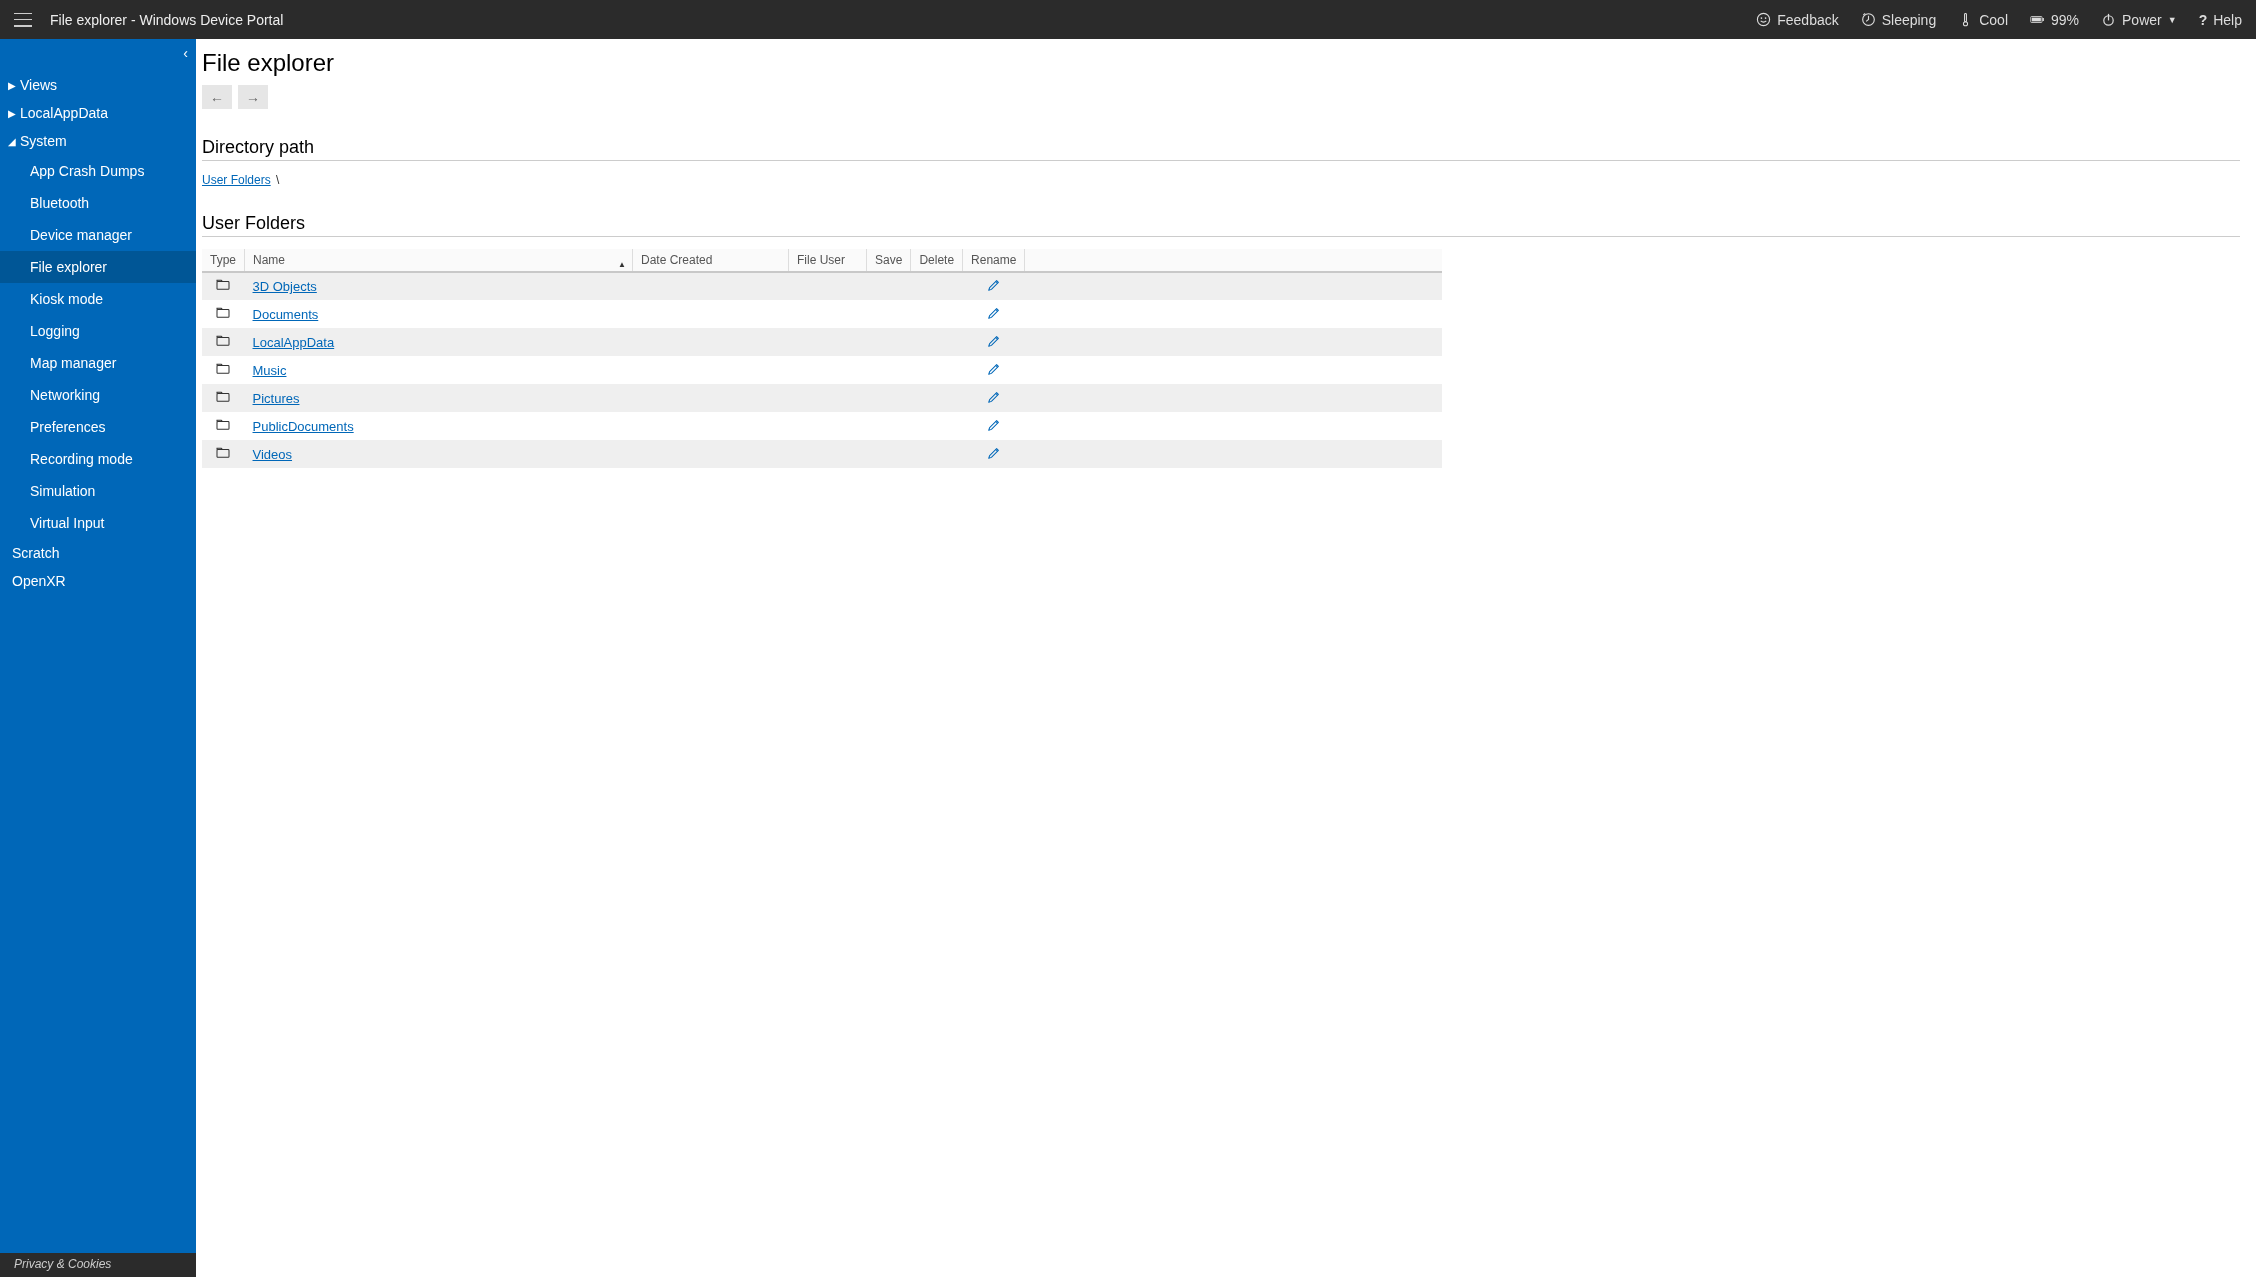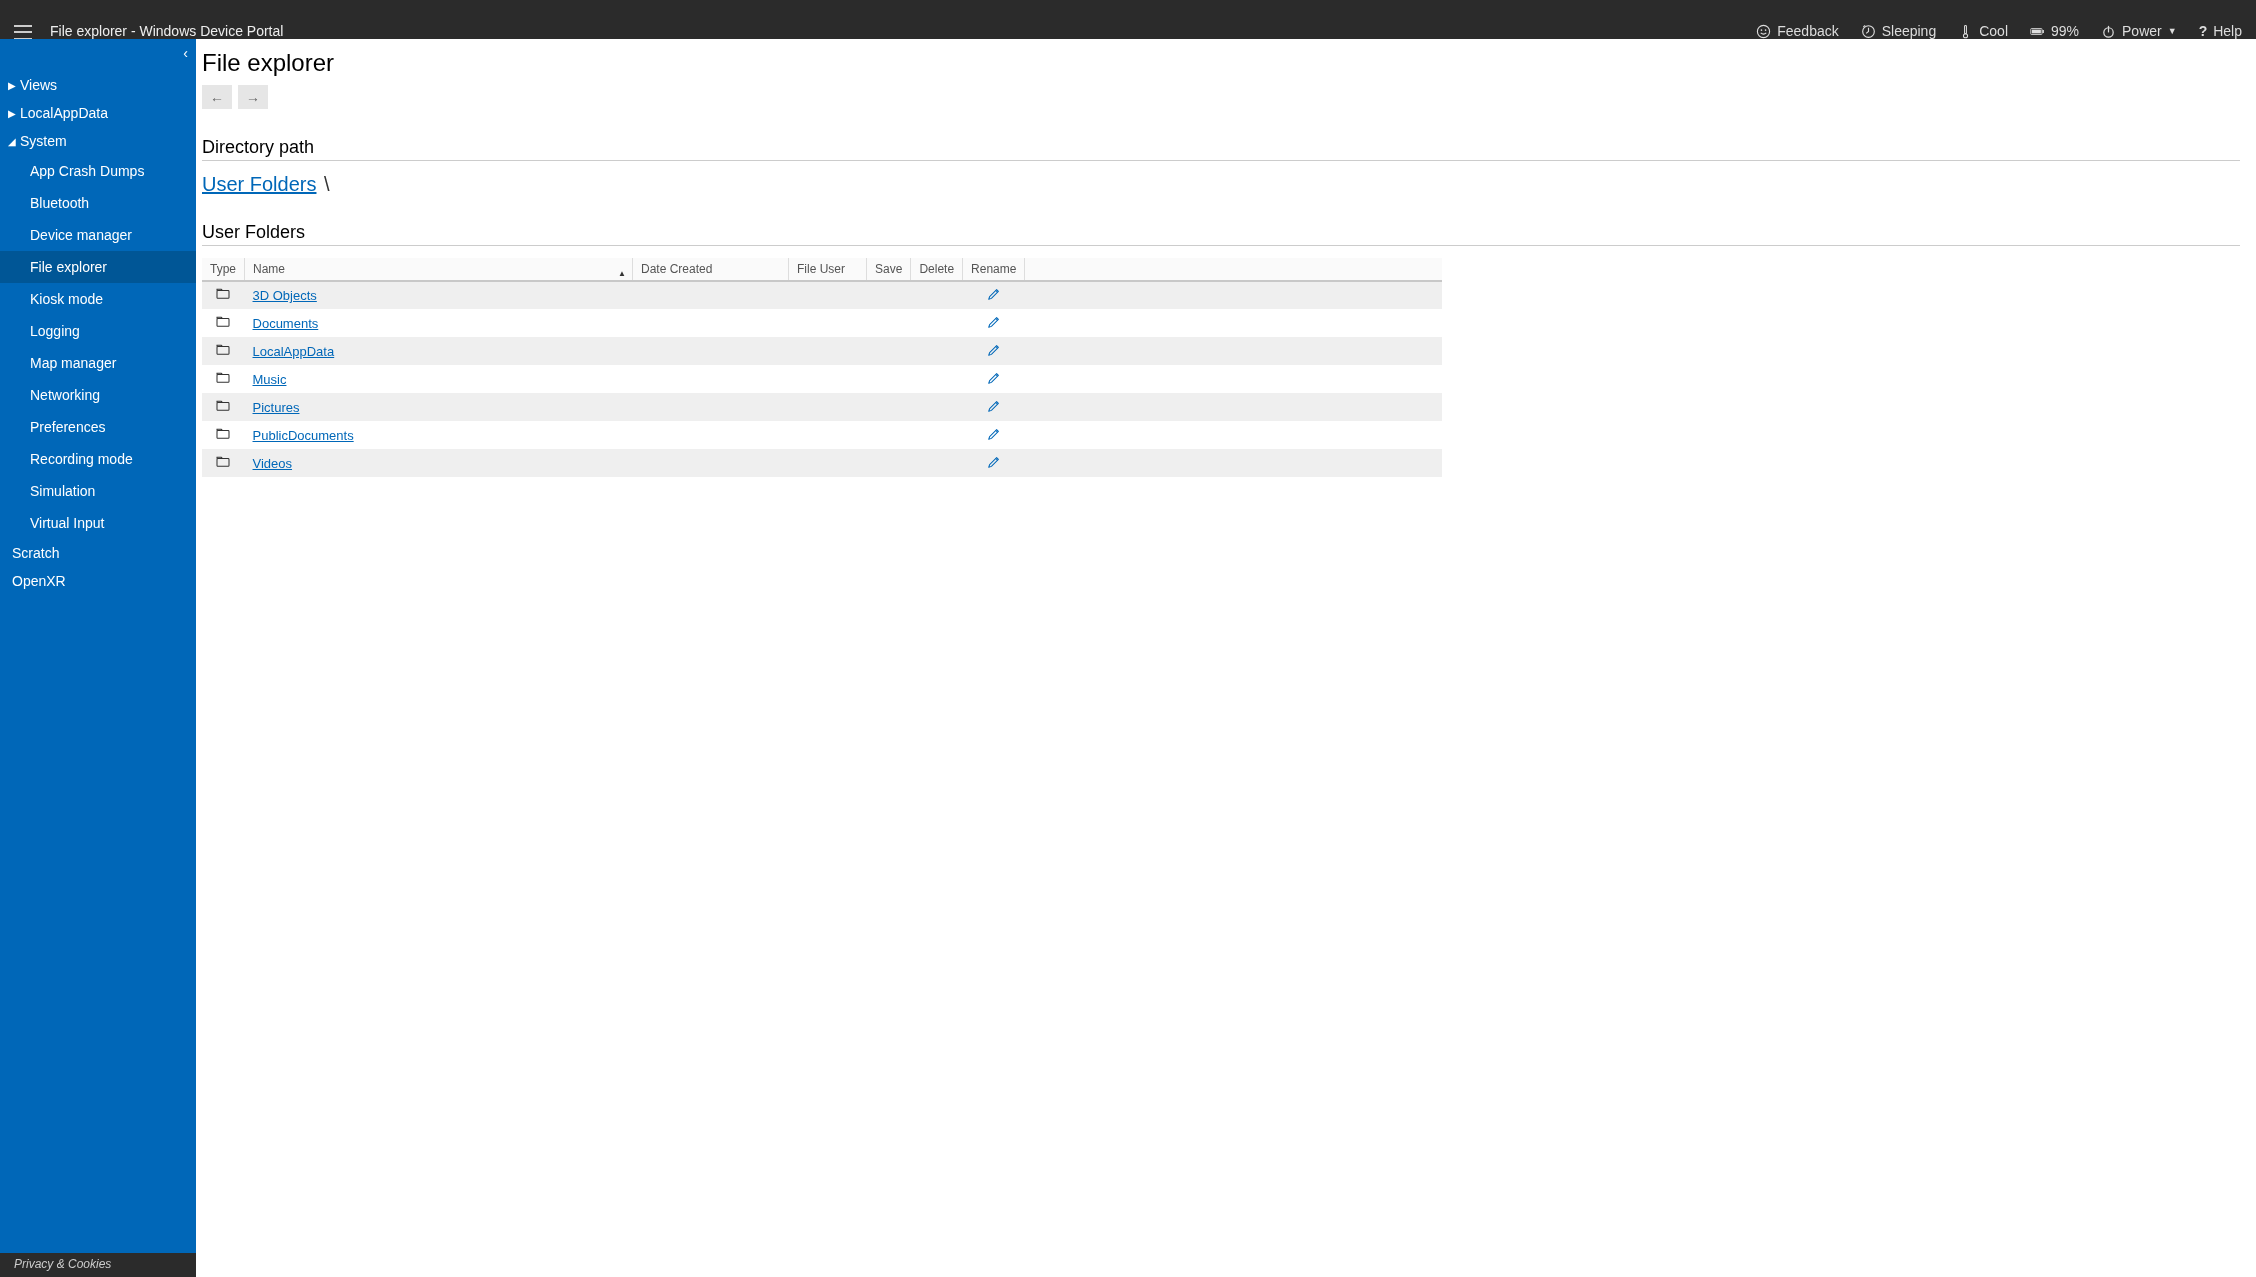--- a/index.html
+++ b/index.html
@@ -5,21 +5,21 @@
 * { margin: 0; padding: 0; box-sizing: border-box; font-family: "Segoe UI", Tahoma, sans-serif; }
 html, body { height: 100%; overflow: hidden; }
 body { display: flex; flex-direction: column; background: #fff; }
 
 
 .topbar {
   height: 39px;
   background: #2b2b2b;
   color: #fff;
   display: flex;
-  align-items: flex-end;
+  align-items: center;
   padding: 0 14px;
   font-size: 14px;
 }
 .topbar .hamburger {
   width: 18px; height: 14px;
   display: flex; flex-direction: column; justify-content: space-between;
   cursor: pointer;
   margin-right: 18px;
 }
 .topbar .hamburger span { display: block; height: 1.5px; background: #ccc; }
@@ -102,21 +102,21 @@
   color: #666;
   font-size: 14px;
 }
 .section-head {
   font-size: 18px;
   font-weight: 400;
   border-bottom: 1px solid #ccc;
   padding-bottom: 2px;
   margin-bottom: 12px;
 }
-.breadcrumb { font-size: 20px; margin-bottom: 26px; }
+.breadcrumb { font-size: 12px; margin-bottom: 26px; }
 .breadcrumb a { color: #0067b8; text-decoration: underline; }
 .breadcrumb .sep { color: #333; margin-left: 2px; }
 
 
 .file-table { width: 100%; border-collapse: collapse; font-size: 13px; max-width: 1240px; }
 .file-table thead th {
   font-weight: 400;
   font-size: 12px;
   color: #555;
   text-align: left;

